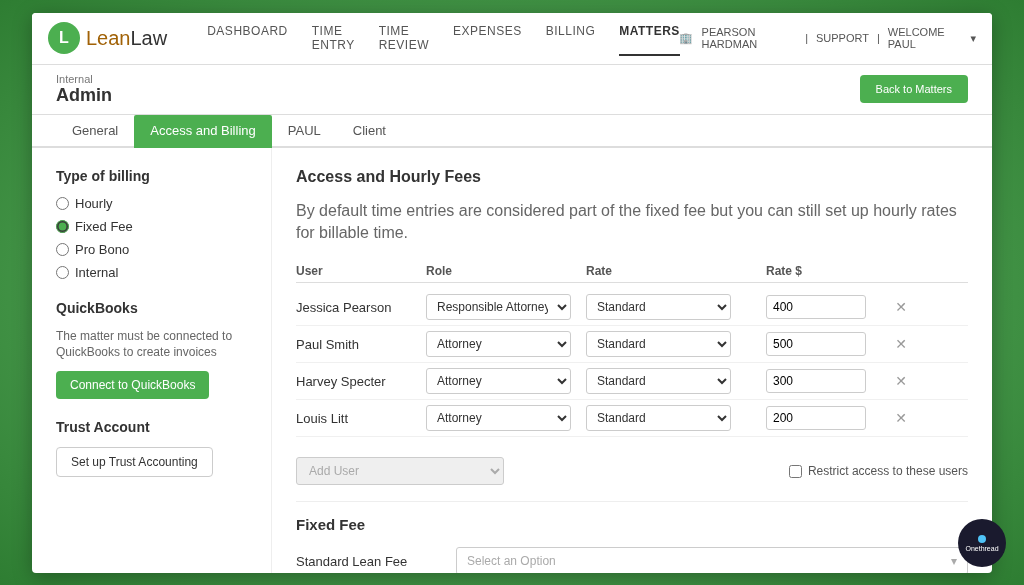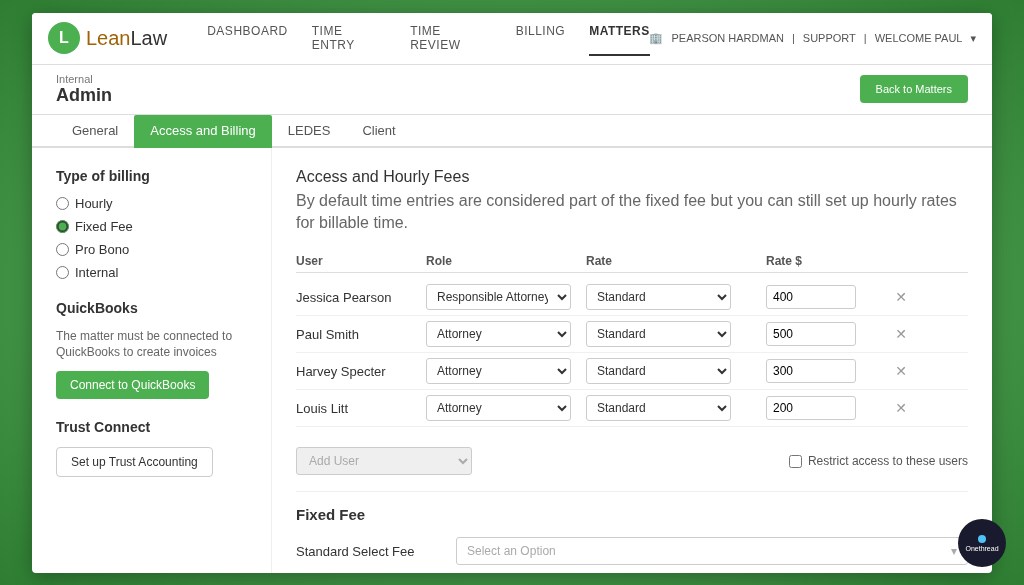--- a/index.html
+++ b/index.html
@@ -195,23 +195,23 @@
       font-size: 12px;
     }
     
     .right-panel {
       flex: 1;
       padding: 20px 24px;
       overflow-y: auto;
     }
     .panel-title {
       font-size: 16px;
-      font-weight: normal;
-      color: #333;
-      margin-bottom: 4px;
+      font-weight: bold;
+      color: #333;
+      margin-bottom: 14px;
     }
     .panel-desc {
       font-size: 16px;
       color: #666;
       margin-bottom: 16px;
       line-height: 1.4;
     }
     
     .user-table {
       width: 100%;
@@ -243,40 +243,40 @@
     .select-field {
       width: 145px;
       padding: 4px 6px;
       border: 1px solid #ccc;
       border-radius: 3px;
       font-size: 12px;
       background: #fff;
       color: #333;
     }
     .rate-input {
-      width: 90px;
+      width: 100px;
       padding: 4px 6px;
       border: 1px solid #ccc;
       border-radius: 3px;
       font-size: 12px;
     }
     .remove-btn {
       color: #999;
       cursor: pointer;
       font-size: 14px;
       text-align: center;
     }
     .add-user-row {
       display: flex;
       align-items: center;
       justify-content: space-between;
       margin-bottom: 16px;
     }
     .add-user-select {
-      width: 176px;
+      width: 208px;
       padding: 5px 8px;
       border: 1px solid #ccc;
       border-radius: 3px;
       font-size: 12px;
       color: #aaa;
     }
     .restrict-check {
       display: flex;
       align-items: center;
       gap: 6px;
@@ -372,20 +372,21 @@
           <span>L</span>
         </div>
         <div class="logo-text">
           <span>Lean</span><span style="color:#333;">Law</span>
         </div>
       </div>
       <div class="nav-links">
         <span class="nav-link">DASHBOARD</span>
         <span class="nav-link">TIME ENTRY</span>
         <span class="nav-link">TIME REVIEW</span>
+        <span class="nav-link">EXPENSES</span>
         <span class="nav-link">BILLING</span>
         <span class="nav-link active">MATTERS</span>
       </div>
       <div class="top-utility">
         <span>🏢</span>
         <span class="firm">PEARSON HARDMAN</span>
         <span>|</span>
         <span class="support">SUPPORT</span>
         <span>|</span>
         <span class="welcome">WELCOME PAUL</span>
@@ -397,21 +398,21 @@
       <div class="matter-info">
         <div class="matter-type">Internal</div>
         <div class="matter-name">Admin</div>
       </div>
       <button class="back-btn">Back to Matters</button>
     </div>
 
     <div class="tabs">
       <div class="tab">General</div>
       <div class="tab active">Access and Billing</div>
-      <div class="tab">LEDES</div>
+      <div class="tab">PAUL</div>
       <div class="tab">Client</div>
     </div>
 
     <div class="content">
 
       <div class="left-panel">
         <div class="section-title">Type of billing</div>
         <div class="radio-group">
           <label class="radio-item">
             <input type="radio" name="billing" style="">
@@ -431,21 +432,21 @@
           </label>
         </div>
 
         <div class="qb-section">
           <div class="section-title">QuickBooks</div>
           <p class="qb-desc">The matter must be connected to QuickBooks to create invoices</p>
           <button class="connect-btn">Connect to QuickBooks</button>
         </div>
 
         <div class="trust-section">
-          <div class="section-title">Trust Connect</div>
+          <div class="section-title">Trust Account</div>
           <button class="trust-btn">Set up Trust Accounting</button>
         </div>
       </div>
 
       <div class="right-panel">
         <div class="panel-title">Access and Hourly Fees</div>
         <p class="panel-desc">By default time entries are considered part of the fixed fee but you can still set up hourly rates for billable time.</p>
 
         <div class="user-table">
           <div class="table-header">
@@ -535,21 +536,21 @@
           </select>
           <label class="restrict-check">
             <input type="checkbox" style="">
             <span>Restrict access to these users</span>
           </label>
         </div>
 
         <div class="fixed-fee-title">Fixed Fee</div>
 
         <div class="form-row">
-          <div class="form-label">Standard Select Fee</div>
+          <div class="form-label">Standard Lean Fee</div>
           <div class="form-control-wide">
             <span style="color:#aaa;">Select an Option</span>
             <span class="arrow">▾</span>
           </div>
         </div>
 
         <div class="form-row">
           <div class="form-label">Amount $</div>
           <input type="text" class="form-input-sm" style="">
         </div>

